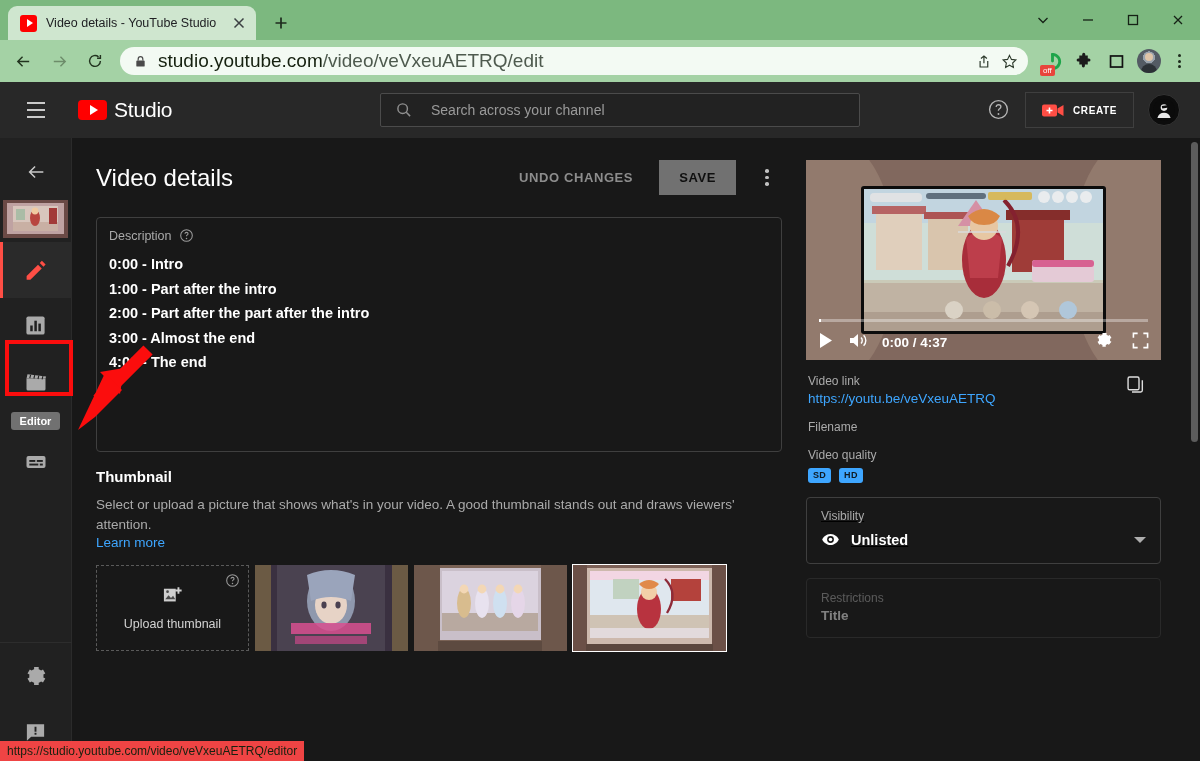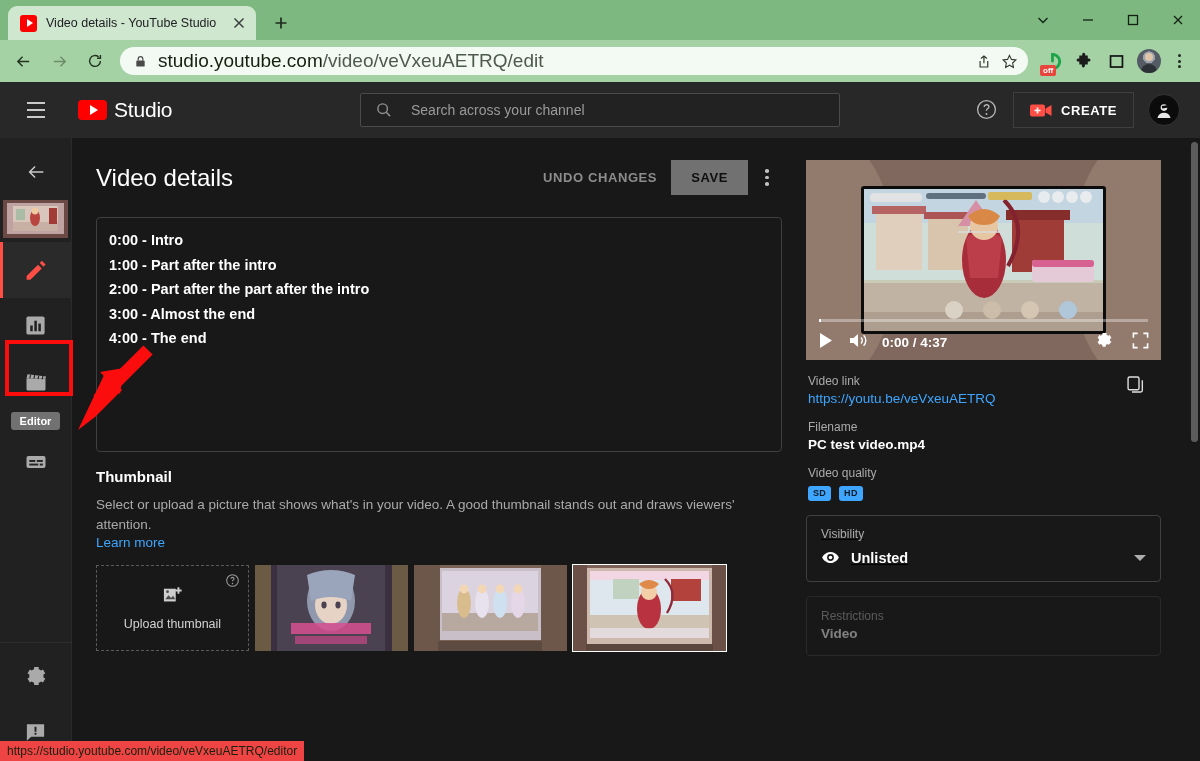--- a/index.html
+++ b/index.html
@@ -74,21 +74,21 @@
   .url { font-size: 19px; color: #4e5a4e; margin-left: 10px; white-space: nowrap; }
   .url b { color: #15200f; font-weight: normal; }
   .omnibox-actions {
     position: absolute; right: 6px; top: 0; height: 28px; display: flex; align-items: center;
   }
   .omni-icon { width: 26px; height: 26px; display:flex; align-items:center; justify-content:center; color:#2d3a2c; }
   .ext-icons { display: flex; align-items: center; }
   .ext { width: 28px; height: 28px; display: flex; align-items: center; justify-content: center; position: relative; margin: 0 2px; }
   .ext-badge {
     position: absolute; bottom: -1px; left: 2px;
-    background: #e8453c; color: #fff; font-size: 8px; font-weight: bold;
+    background: #e8453c; color: #fff; font-size: 8px; font-weight: normal;
     border-radius: 2px; padding: 0px 3px; line-height: 11px;
   }
   .avatar-btn {
     width: 24px; height: 24px; border-radius: 50%; margin: 0 5px;
     background: radial-gradient(circle at 50% 35%, #9aa3ad 0 30%, #545b64 31% 100%);
     overflow: hidden; position: relative;
   }
   .avatar-btn::after {
     content:""; position:absolute; left:4px; bottom:0; width:16px; height:9px;
     border-radius: 8px 8px 0 0; background:#2c3136;
@@ -113,34 +113,34 @@
   .logo-badge {
     width: 29px; height: 20px; background: #ff0000; border-radius: 4px;
     display: flex; align-items: center; justify-content: center;
   }
   .logo-badge::after {
     content:""; width:0; height:0; border-left: 8px solid #fff;
     border-top: 5px solid transparent; border-bottom: 5px solid transparent; margin-left: 2px;
   }
   .logo-text { color: #fff; font-size: 21px; margin-left: 7px; letter-spacing: -0.2px; }
   .search-wrap {
-    position: absolute; left: 360px; width: 480px; height: 34px;
+    position: absolute; left: 380px; width: 480px; height: 34px;
     border: 1px solid #4b4b4b; border-radius: 2px; display: flex; align-items: center;
     padding: 0 14px; background: #222;
   }
   .search-icon { width: 18px; height: 18px; color: #909090; flex: none; }
   .search-ph { color: #9a9a9a; font-size: 14px; margin-left: 18px; }
   .header-right { margin-left: auto; display: flex; align-items: center; gap: 14px; }
   .help-icon { width: 24px; height: 24px; color: #b5b5b5; }
   .create-btn {
     height: 36px; border: 1px solid #3f3f3f; display: flex; align-items: center;
     padding: 0 16px; gap: 9px;
   }
   .create-cam { width: 22px; height: 15px; position: relative; }
-  .create-label { color: #fff; font-size: 13px; font-weight: bold; letter-spacing: 0.6px; }
+  .create-label { color: #fff; font-size: 10px; font-weight: bold; letter-spacing: 0.6px; }
   .acct {
     width: 32px; height: 32px; border-radius: 50%; background: #0c0c0c;
     display: flex; align-items: center; justify-content: center; border: 1px solid #333;
     overflow:hidden; position: relative;
   }
   .acct svg { position: relative; z-index: 2; }
 
   
   .body-row { display: flex; height: 623px; }
   .rail {
@@ -177,21 +177,21 @@
   }
 
   
   .content { flex: 1; position: relative; overflow: hidden; }
   .content-inner { padding: 22px 34px 0 24px; display: flex; gap: 24px; }
   .col-left { width: 686px; flex: none; }
   .col-right { width: 355px; flex: none; }
 
   .page-head { display: flex; align-items: center; margin-bottom: 22px; }
   .page-title { color: #fff; font-size: 24px; font-weight: normal; }
-  .page-actions { margin-left: auto; display: flex; align-items: center; gap: 4px; }
+  .page-actions { margin-left: auto; display: flex; align-items: center; gap: 16px; }
   .undo-btn { color: #8d8d8d; font-size: 13px; font-weight: bold; letter-spacing: 0.6px; padding: 8px 10px; }
   .save-btn {
     background: #717171; color: #0f0f0f; font-size: 13px; font-weight: bold;
     letter-spacing: 0.6px; padding: 10px 20px;
   }
   .dots-btn { width: 30px; height: 30px; display: flex; flex-direction: column; align-items: center; justify-content: center; gap: 3px; }
   .dots-btn i { width: 3.5px; height: 3.5px; border-radius: 50%; background: #c0c0c0; }
 
   .field {
     border: 1px solid #3f3f3f; border-radius: 4px; padding: 10px 12px 14px;
@@ -547,20 +547,30 @@
                 <div class="dots-btn">
                     <i></i>
                     <i></i>
                     <i></i>
                   </div>
               </div>
             </div>
 
 
             <div class="field desc-field">
+              <div class="field-label-row">
+                <span class="field-label">Description</span>
+                <span class="q-icon">
+                  <svg width="15" height="15" viewBox="0 0 24 24">
+                      <circle cx="12" cy="12" r="9.3" stroke="currentColor" stroke-width="1.7" fill="none"></circle>
+                      <path d="M9.6 9.3c0-1.4 1.1-2.3 2.5-2.3s2.4.9 2.4 2.2c0 1.2-.8 1.7-1.7 2.3-.7.5-.9.9-.9 1.8" stroke="currentColor" stroke-width="1.7" fill="none"></path>
+                      <circle cx="12" cy="16.9" r="1.2" fill="currentColor"></circle>
+                    </svg>
+                </span>
+              </div>
               <div class="desc-line">0:00 - Intro</div>
               <div class="desc-line">1:00 - Part after the intro</div>
               <div class="desc-line">2:00 - Part after the part after the intro</div>
               <div class="desc-line">3:00 - Almost the end</div>
               <div class="desc-line">4:00 - The end</div>
             </div>
 
             <div>
               <div class="section-title">Thumbnail</div>
               <div class="section-sub">Select or upload a picture that shows what's in your video. A good thumbnail stands out and draws viewers' attention.</div>
@@ -725,21 +735,20 @@
                     <rect x="3.5" y="3.5" width="12.5" height="14.5" rx="1.8" stroke="currentColor" stroke-width="1.6" fill="none"></rect>
                     <path d="M8 20.5h10a1.8 1.8 0 0 0 1.8-1.8V7" stroke="currentColor" stroke-width="1.6" fill="none"></path>
                   </svg>
               </span>
               <div class="meta-block">
                 <div class="meta-label">Video link</div>
                 <div class="meta-link">https://youtu.be/veVxeuAETRQ</div>
               </div>
               <div class="meta-block">
                 <div class="meta-label">Filename</div>
-                <div class="meta-value">PC test video.mp4</div>
               </div>
               <div class="meta-block">
                 <div class="meta-label">Video quality</div>
                 <div class="quality-badges">
                   <span class="qbadge">SD</span>
                   <span class="qbadge">HD</span>
                 </div>
               </div>
             </div>
 
@@ -753,21 +762,21 @@
                       <circle cx="12" cy="12" r="2.3" fill="currentColor"></circle>
                     </svg>
                 </span>
                 <span class="vis-value">Unlisted</span>
                 <span class="caret"></span>
               </div>
             </div>
 
             <div class="panel panel-faded">
               <div class="meta-label">Restrictions</div>
-              <div class="meta-value">Video</div>
+              <div class="meta-value">Title</div>
             </div>
           </div>
 
         </div>
 
         <div class="vscroll">
             <i></i>
           </div>
       </div>
     </div>

